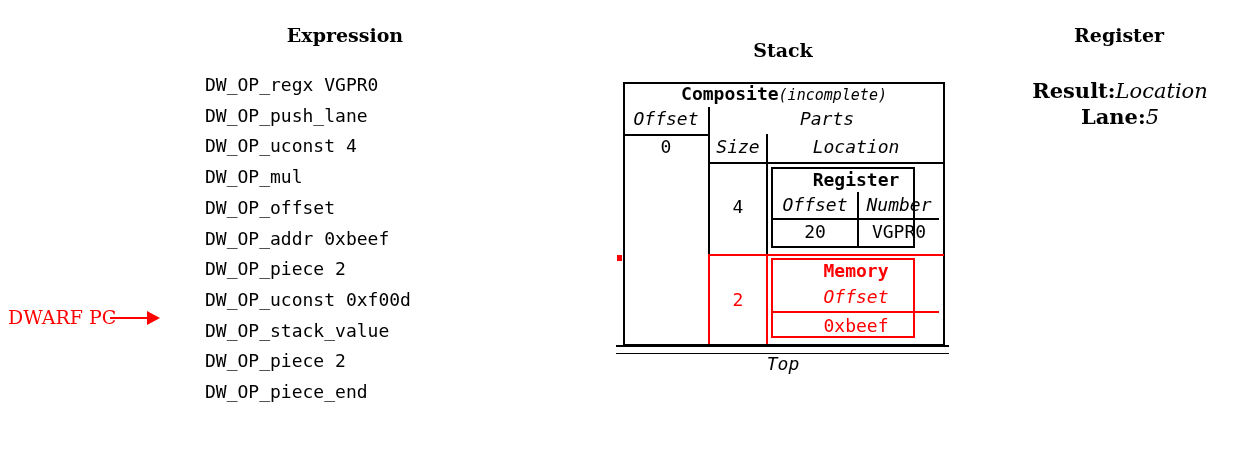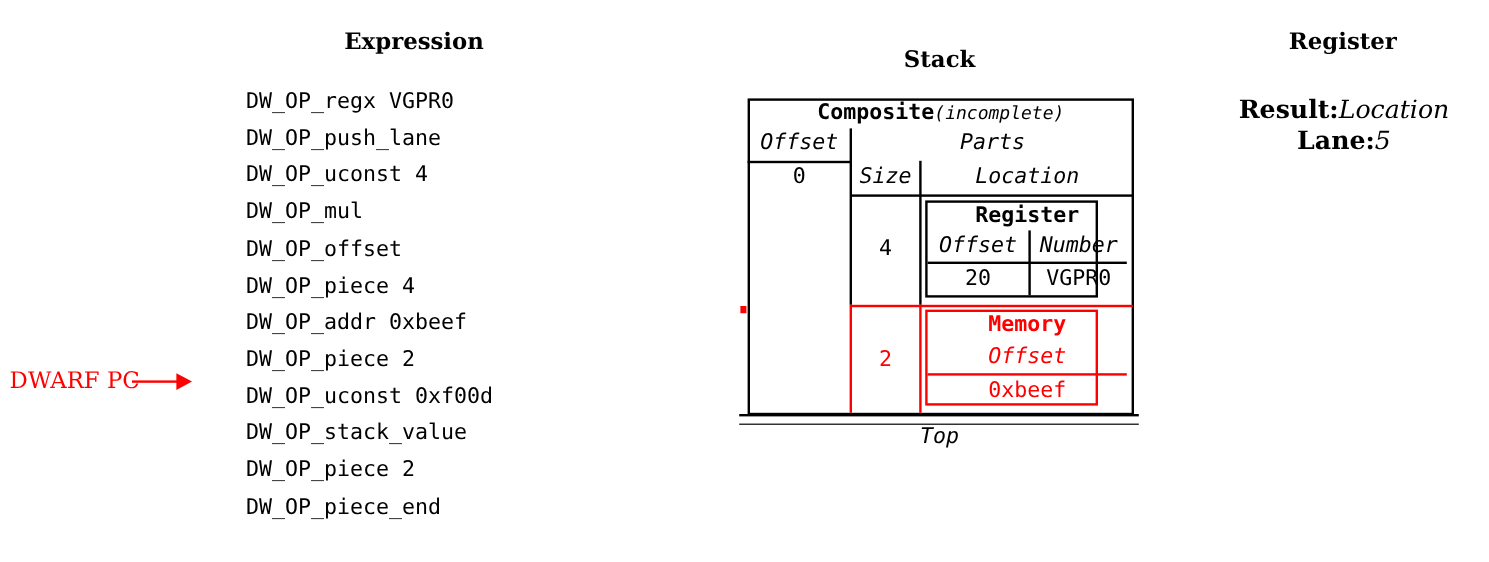--- a/index.html
+++ b/index.html
@@ -78,21 +78,20 @@
   <div class="cc hdr" style="left:345px; top:35px;">Expression</div>
   <div class="cc hdr" style="left:783px; top:50px;">Stack</div>
   <div class="cc hdr" style="left:1119px; top:35px;">Register</div>
 
   <div class="expr-list">
     <div class="expr-line">DW_OP_regx VGPR0</div>
     <div class="expr-line">DW_OP_push_lane</div>
     <div class="expr-line">DW_OP_uconst 4</div>
     <div class="expr-line">DW_OP_mul</div>
     <div class="expr-line">DW_OP_offset</div>
-    <div class="expr-line">DW_OP_piece 4</div>
     <div class="expr-line">DW_OP_addr 0xbeef</div>
     <div class="expr-line">DW_OP_piece 2</div>
     <div class="expr-line">DW_OP_uconst 0xf00d</div>
     <div class="expr-line">DW_OP_stack_value</div>
     <div class="expr-line">DW_OP_piece 2</div>
     <div class="expr-line">DW_OP_piece_end</div>
   </div>
 
   <div class="pc-label">DWARF PC</div>
   <div class="pc-line"></div>

